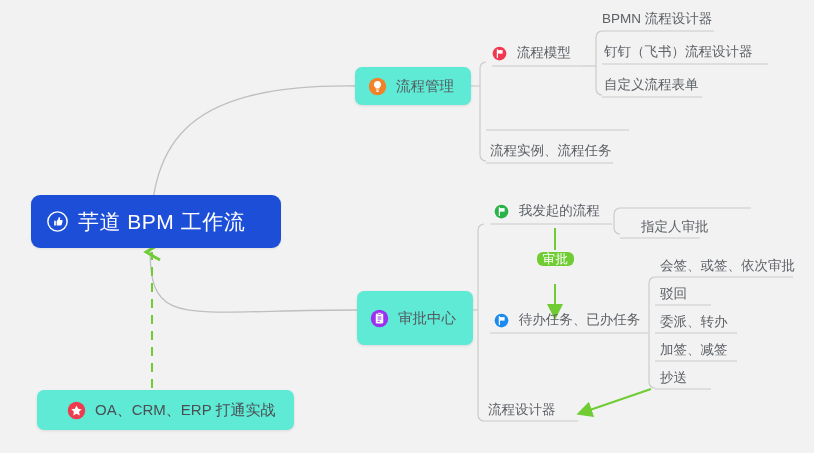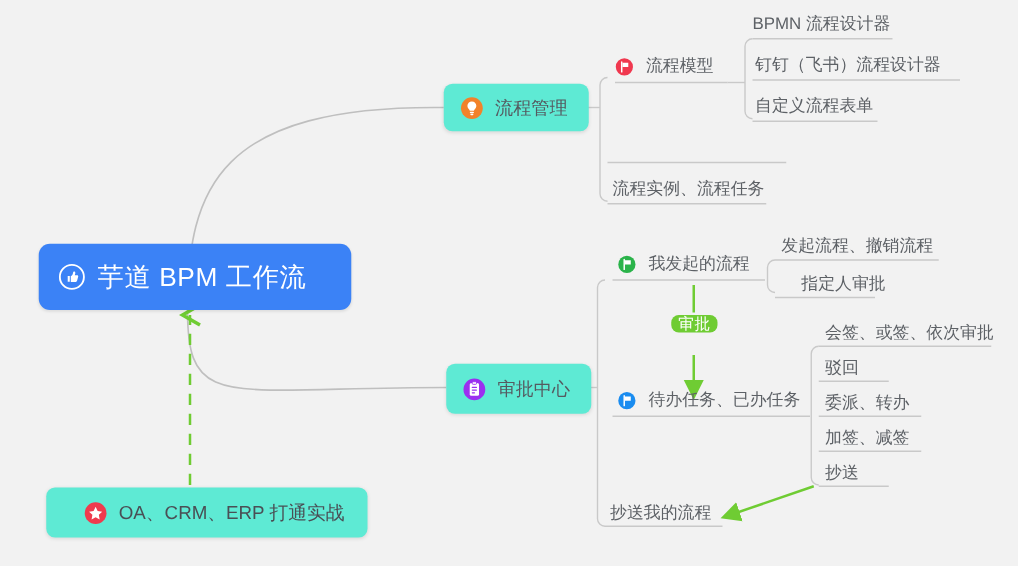--- a/index.html
+++ b/index.html
@@ -28,21 +28,21 @@
     pointer-events: none;
   }
 
   
   .root-node {
     position: absolute;
     left: 31px;
     top: 195px;
     width: 250px;
     height: 53px;
-    background: #3b82f6;
+    background: #1d4ed8;
     border-radius: 9px;
     display: flex;
     align-items: center;
     box-sizing: border-box;
     padding-left: 16px;
     box-shadow: 0 1px 2px rgba(0,0,0,0.08);
   }
   .root-label {
     color: #ffffff;
     font-size: 21px;
@@ -64,21 +64,21 @@
   }
   .card .card-label {
     color: #555a60;
     font-size: 14.5px;
     margin-left: 9px;
   }
   .card-proc {
     left: 355px; top: 67px; height: 38px; padding: 0 17px 0 13px;
   }
   .card-appr {
-    left: 357px; top: 291px; height: 40px; padding: 0 17px 0 13px;
+    left: 357px; top: 291px; height: 54px; padding: 0 17px 0 13px;
   }
   .card-oa {
     left: 37px; top: 390px; height: 40px; padding: 0 18px 0 30px;
   }
   .card-oa .card-label { font-size: 15px; color: #4a4f55; }
 
   
   .leaf {
     position: absolute;
     color: #5d6166;
@@ -248,23 +248,20 @@
   <div class="leaf" style="left:494px; top:204px;">
     <span class="ic" style="vertical-align:-4px;">
       <svg width="15" height="15" viewBox="0 0 24 24">
         <circle cx="12" cy="12" r="11" fill="#2ab34a"></circle>
         <path d="M8.6 5.8 v12.6" stroke="#ffffff" stroke-width="1.9" stroke-linecap="round"></path>
         <path d="M9.6 6.6 h7.4 v5.6 h-7.4 z" fill="#ffffff"></path>
       </svg>
     </span>
     <span class="leaf-txt" style="margin-left:6px;">我发起的流程</span>
   </div>
-  <div class="leaf" style="left:625px; top:190px;">
-    <span class="leaf-txt">发起流程、撤销流程</span>
-  </div>
   <div class="leaf" style="left:625px; top:220px;margin-left:16px;">
     <span class="leaf-txt">指定人审批</span>
   </div>
 
   <div class="leaf" style="left:494px; top:313px;">
     <span class="ic" style="vertical-align:-4px;">
       <svg width="15" height="15" viewBox="0 0 24 24">
         <circle cx="12" cy="12" r="11" fill="#1a8cf0"></circle>
         <path d="M8.6 5.8 v12.6" stroke="#ffffff" stroke-width="1.9" stroke-linecap="round"></path>
         <path d="M9.6 6.6 h7.4 v5.6 h-7.4 z" fill="#ffffff"></path>
@@ -283,20 +280,20 @@
     <span class="leaf-txt">委派、转办</span>
   </div>
   <div class="leaf" style="left:660px; top:343px;">
     <span class="leaf-txt">加签、减签</span>
   </div>
   <div class="leaf" style="left:660px; top:371px;">
     <span class="leaf-txt">抄送</span>
   </div>
 
   <div class="leaf" style="left:488px; top:403px;">
-    <span class="leaf-txt">抄送我的流程</span>
+    <span class="leaf-txt">流程设计器</span>
   </div>
 
   <div class="chip">
     <span>审批</span>
   </div>
 
 </div>
 
 </body></html>

